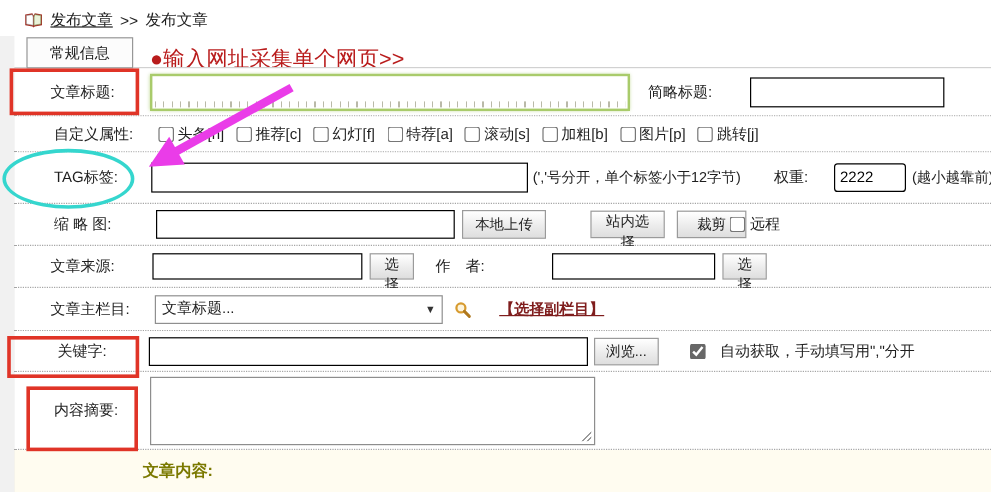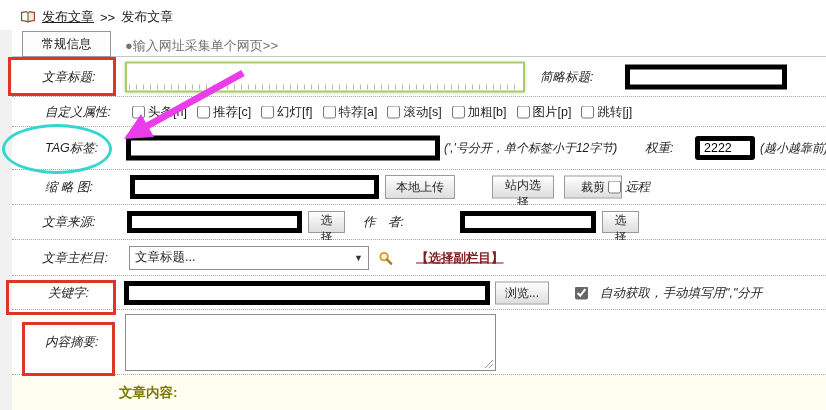--- a/index.html
+++ b/index.html
@@ -17,25 +17,25 @@
   .left-strip{position:absolute;left:0;top:30px;width:12px;height:380px;background:#f1f1f1;}
   .panel{position:absolute;left:12px;top:56px;width:814px;height:354px;background:#fff;
          border-top:1px solid #c6c6c6;border-left:1px solid #d6d6d6;}
   
   .breadcrumb{position:absolute;left:20px;top:8px;display:flex;align-items:center;gap:6px;font-size:13px;}
   .breadcrumb a{color:#222;text-decoration:underline;cursor:pointer;}
   .bc-sep,.bc-cur{color:#222;}
   
   .tab{position:absolute;left:22px;top:31px;width:89px;height:26px;background:#fcfcfc;
        border:1px solid #979797;display:flex;align-items:center;justify-content:center;font-size:12.5px;z-index:2;}
-  .collect{position:absolute;left:125px;top:37px;font-size:13px;color:#737373;cursor:pointer;}
+  .collect{position:absolute;left:125px;top:37px;font-size:18px;color:#b91c1c;cursor:pointer;}
   
   .row{position:absolute;left:12px;width:814px;border-bottom:1px dotted #a5a5a5;background:#fff;}
-  .lbl{position:absolute;top:50%;transform:translateY(-50%);white-space:nowrap;color:#1e1e1e;font-style:italic;}
-  .txt{position:absolute;top:50%;transform:translateY(-50%);border:5px solid #000000;background:#fff;
+  .lbl{position:absolute;top:50%;transform:translateY(-50%);white-space:nowrap;color:#1e1e1e;}
+  .txt{position:absolute;top:50%;transform:translateY(-50%);border:1px solid #000000;background:#fff;
        height:22px;font:inherit;padding:2px 4px;}
   .btn{position:absolute;top:50%;transform:translateY(-50%);border:1px solid #9a9a9a;
        background:linear-gradient(#ffffff,#ececec 55%,#dedede);padding:0 8px;height:23px;
        font:inherit;font-size:12px;color:#1e1e1e;cursor:pointer;}
   input[type=checkbox]{width:13px;height:13px;margin:0;accent-color:#676767;}
   
   .title-wrap{position:absolute;left:113px;top:50%;transform:translateY(-50%);width:400px;height:31px;}
   .title-input{width:100%;height:100%;border:2px solid var(--title-green);box-shadow:0 0 3px rgba(169,203,107,.8);
        font:inherit;padding:2px 4px;background:#fff;}
   .ticks{position:absolute;left:4px;right:4px;bottom:3px;height:5px;pointer-events:none;

